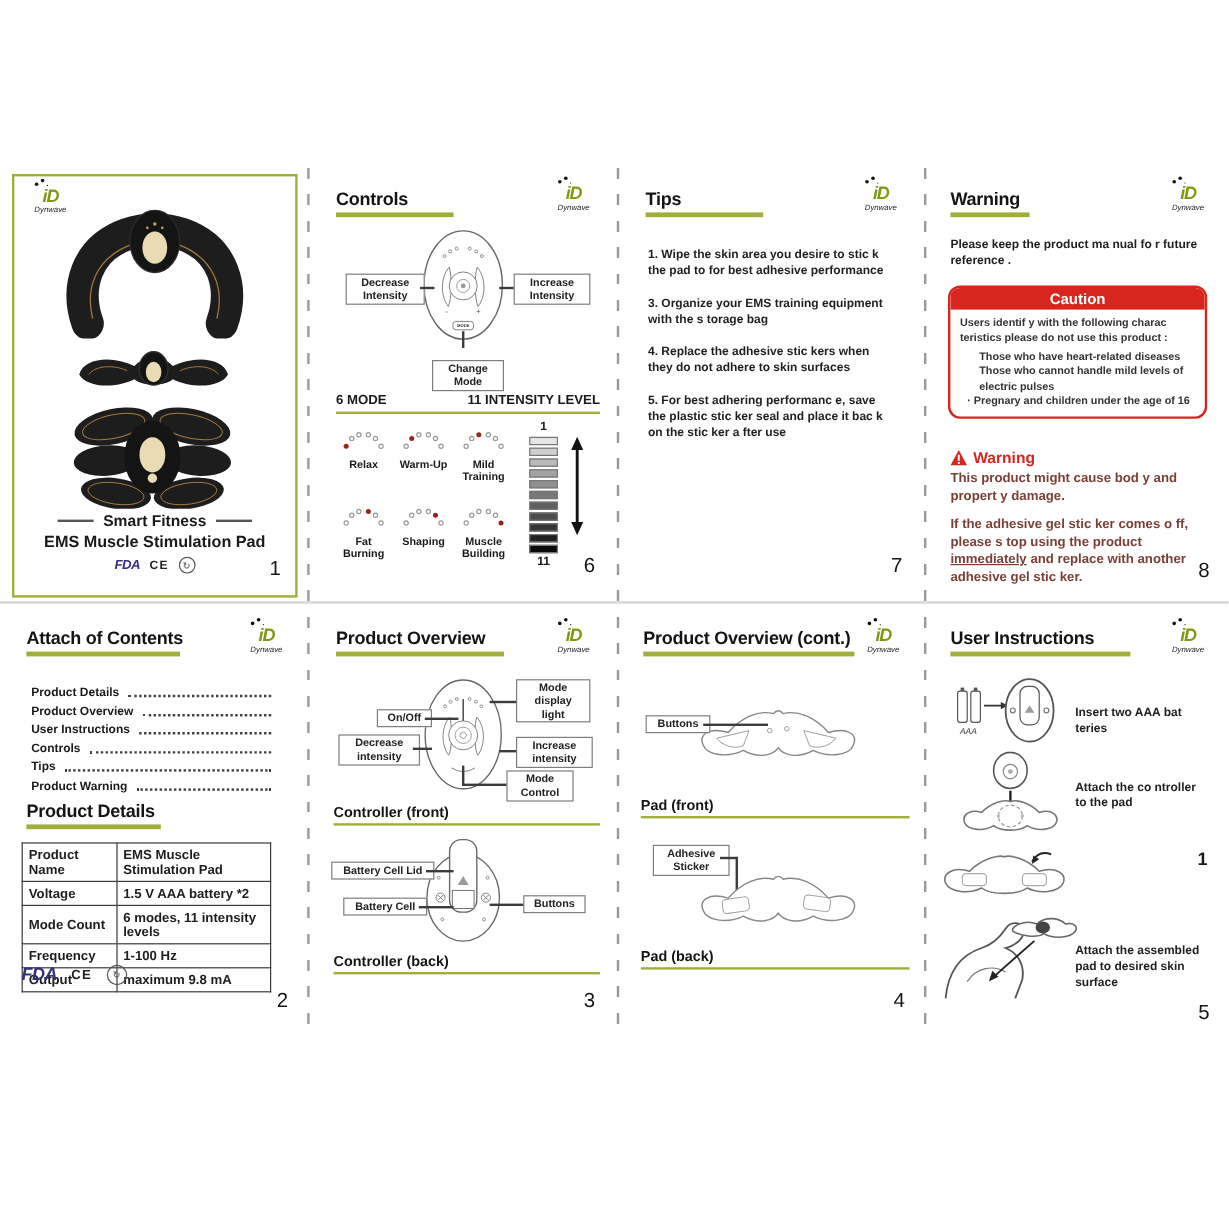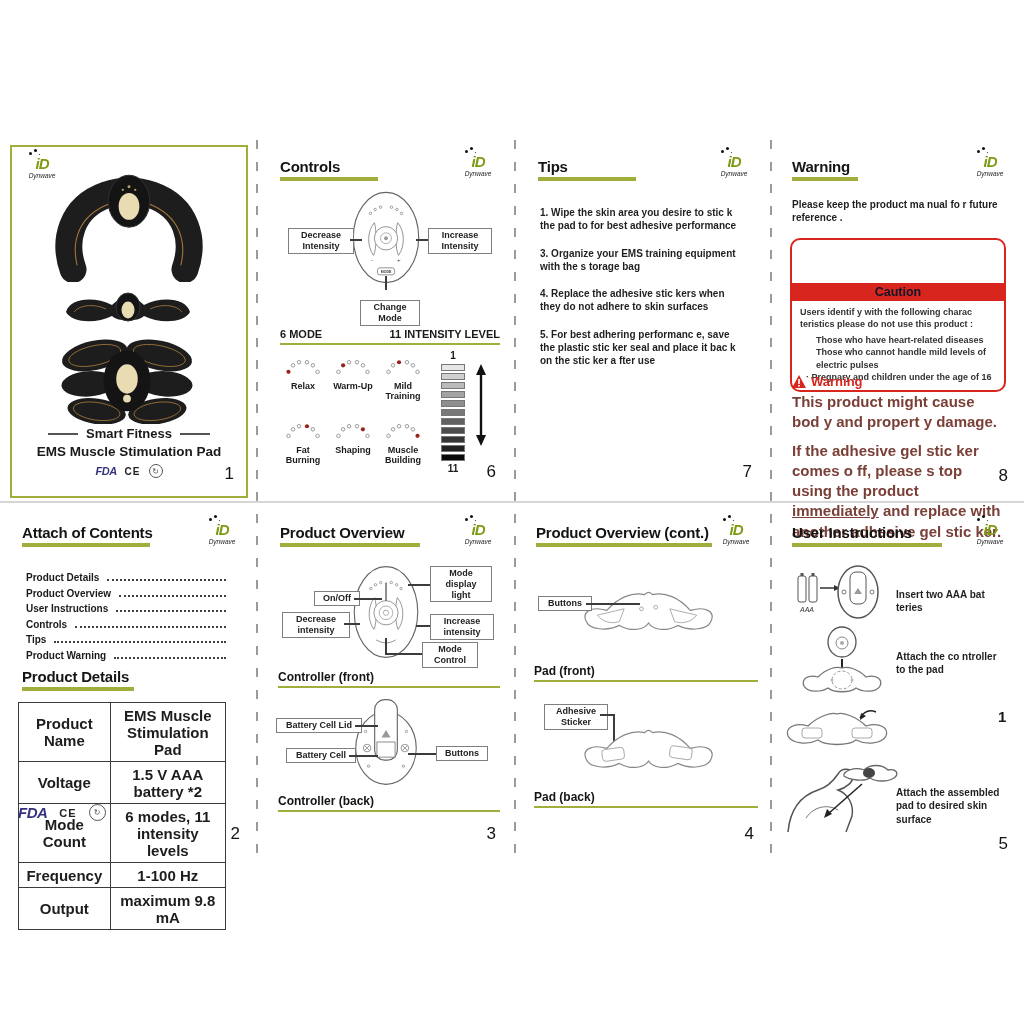--- a/index.html
+++ b/index.html
@@ -35,27 +35,27 @@
                    gap:8px;font-size:13px;font-weight:700;}
   .dash{width:30px;height:2px;background:#555;}
   .certs{display:flex;align-items:center;gap:8px;justify-content:center;}
   .fda{font-weight:800;font-style:italic;color:#32327e;letter-spacing:-0.5px;}
   .ce{font-weight:700;color:#222;letter-spacing:1px;}
   .circ{display:inline-flex;align-items:center;justify-content:center;border:1.2px solid #555;
         border-radius:50%;width:12px;height:12px;font-size:8px;color:#555;}
   .toc-row{display:flex;align-items:flex-end;margin-bottom:4.5px;font-size:10px;font-weight:700;}
   .toc-leader{flex:1;margin-left:8px;border-bottom:2px dotted #3f3f3f;transform:translateY(-2px);}
   table.spec{border-collapse:collapse;width:208px;}
-  table.spec td{border:1.5px solid #3b3b3b;font-size:15px;font-weight:700;padding:3.5px 5px;color:#1d1d1d;text-align:center;}
+  table.spec td{border:1.5px solid #3b3b3b;font-size:11px;font-weight:700;padding:3.5px 5px;color:#1d1d1d;}
   table.spec td.v{font-weight:600;}
   .caution{position:absolute;border:2.5px solid var(--red);border-radius:10px;overflow:hidden;background:#fff;}
-  .caution-hd{background:var(--red);color:#0f172a;text-align:center;font-weight:700;font-size:12.5px;padding:2px 0;margin-top:43px;}
+  .caution-hd{background:var(--red);color:#ffffff;text-align:center;font-weight:700;font-size:12.5px;padding:2px 0;}
   .caution-bd{padding:5px 8px;font-size:9px;font-weight:700;color:#333;line-height:1.35;}
   .warn-title{display:flex;align-items:center;gap:5px;font-size:13px;font-weight:700;color:var(--red);}
-  .warn-p{font-size:15px;font-weight:700;color:var(--warn);line-height:1.35;margin:0 0 8px 0;}
+  .warn-p{font-size:11px;font-weight:700;color:var(--warn);line-height:1.35;margin:0 0 8px 0;}
   .u{text-decoration:underline;}
   .mode-cell{width:50px;text-align:center;float:left;}
   .mode-lbl{font-size:9px;font-weight:700;line-height:1.15;margin-top:1px;}
   .int-bar{width:22px;height:5px;border:0.5px solid #777;margin:0 auto 2px auto;}
   .int-num{font-size:10px;font-weight:700;text-align:center;}
   .tips-p{margin:0 0 14px 0;}
 </style>
 </head>
 <body>
 

